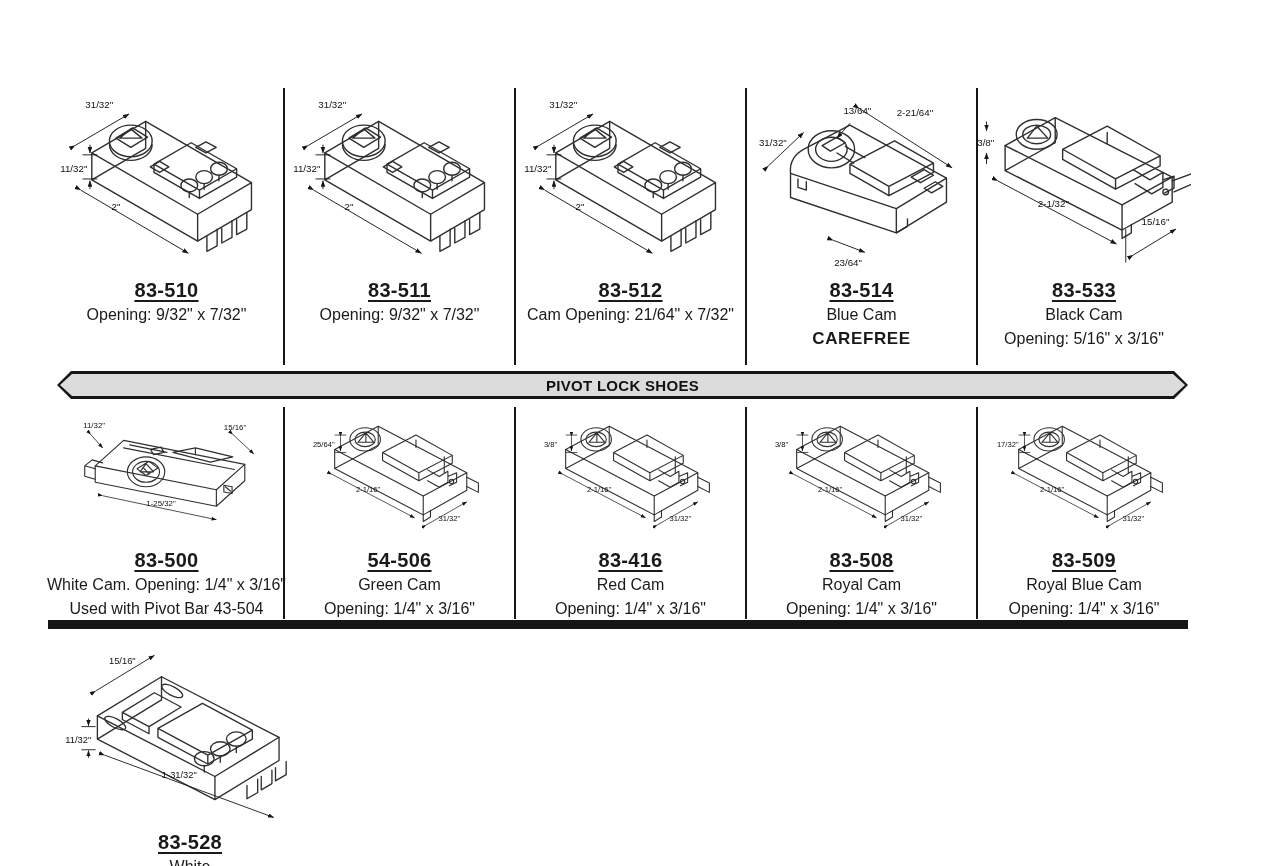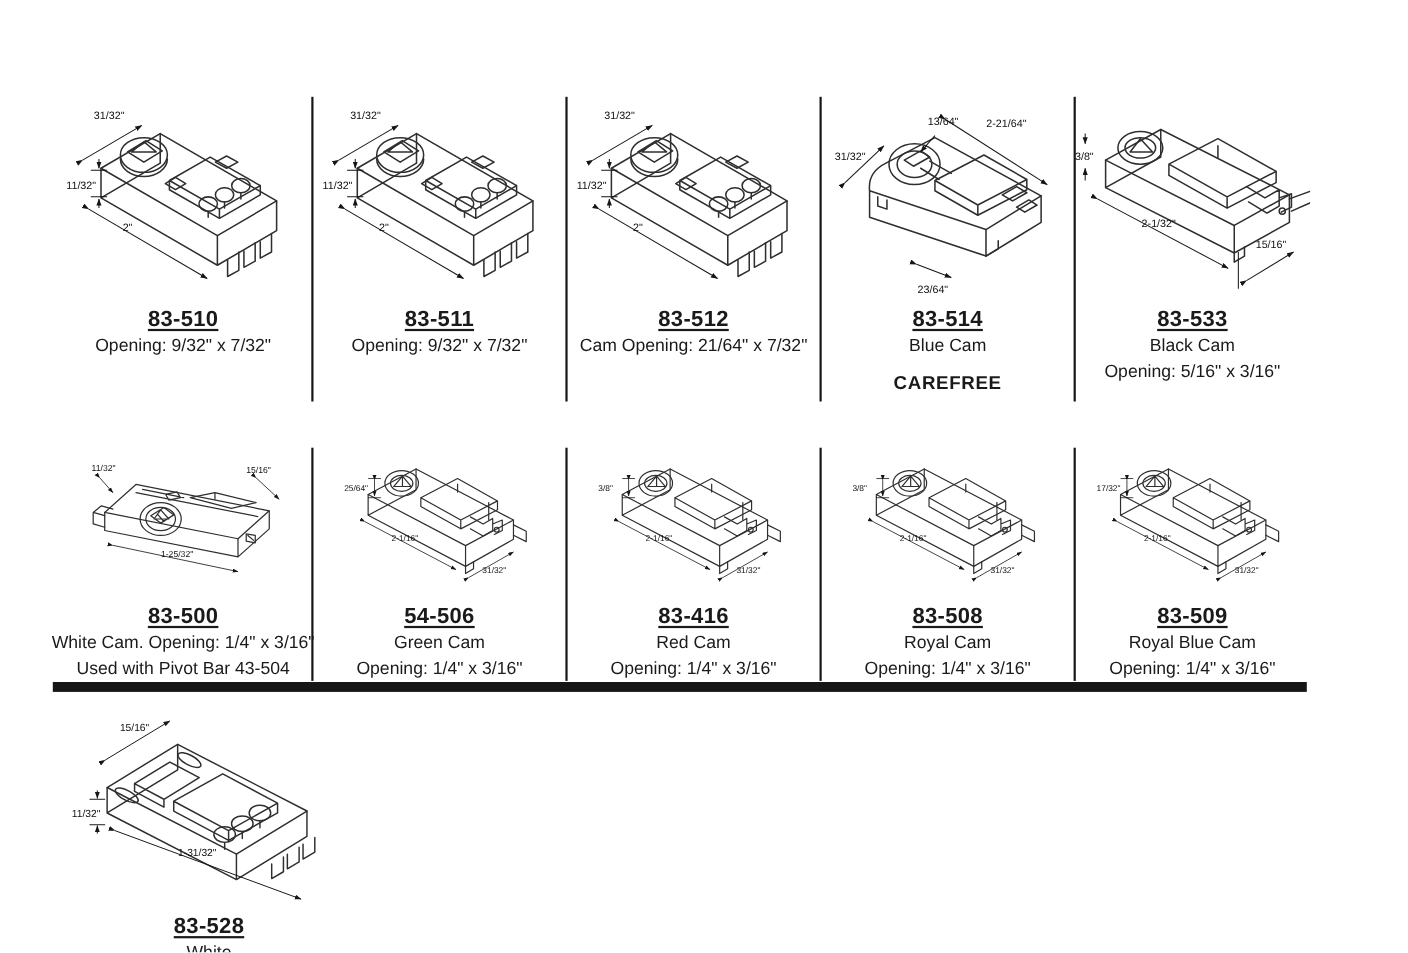--- a/index.html
+++ b/index.html
@@ -13,21 +13,21 @@
   .c3{left:516px;width:229px;}
   .c4{left:747px;width:229px;}
   .c5{left:978px;width:212px;}
   .r3cell{left:50px;top:634px;width:280px;}
   .r1 .draw{width:214px;height:181px;margin-top:0;}
   .r2 .draw{width:212px;height:150px;}
   .r3cell .draw{width:250px;height:187px;}
   .pn{font-size:20px;font-weight:bold;text-decoration:underline;text-underline-offset:3px;margin-top:10px;letter-spacing:.3px;}
   .r2 .pn{margin-top:20px;}
   .pl{font-size:16px;line-height:1.3;margin-top:3px;white-space:nowrap;}
-  .brand{font-weight:800;font-size:17px;letter-spacing:.6px;margin-top:12px;}
+  .brand{font-weight:800;font-size:17px;letter-spacing:.6px;margin-top:2px;}
   .vline{position:absolute;width:2px;background:#161616;}
   .sep{position:absolute;left:48px;top:620px;width:1140px;height:9px;background:#161616;}
   .banner{position:absolute;left:57px;top:371px;width:1131px;height:28px;background:#161616;
           clip-path:polygon(14px 0,calc(100% - 14px) 0,100% 50%,calc(100% - 14px) 100%,14px 100%,0 50%);}
   .banner-inner{position:absolute;inset:3px;background:#dcdcdc;
           clip-path:polygon(12px 0,calc(100% - 12px) 0,100% 50%,calc(100% - 12px) 100%,12px 100%,0 50%);
           display:flex;align-items:center;justify-content:center;}
   .banner-inner span{font-weight:bold;font-size:15px;letter-spacing:.3px;color:#111;}
   .art{fill:none;stroke:#2f2f2f;stroke-width:1.5;stroke-linejoin:round;stroke-linecap:round;}
   .dim{fill:none;stroke:#161616;stroke-width:1;}
@@ -215,20 +215,25 @@
       <use href="#shoeC"></use>
       <text class="dimtext" x="0" y="62">3/8"</text>
       <text class="dimtext tc" x="82" y="128">2-1/32"</text>
       <text class="dimtext tc" x="192" y="148">15/16"</text>
     </svg>
     <div class="pn">83-533</div>
     <div class="pl">Black  Cam</div>
     <div class="pl">Opening: 5/16" x 3/16"</div>
   </div>
 
+  <div class="banner">
+    <div class="banner-inner">
+      <span>PIVOT LOCK SHOES</span>
+    </div>
+  </div>
 
   <div class="cell r2 c1">
     <svg class="draw" viewBox="0 0 240 165">
       <use href="#shoeD"></use>
       <text class="dimtext" x="8" y="30">11/32"</text>
       <text class="dimtext" x="196" y="32">15/16"</text>
       <text class="dimtext tc" x="112" y="134">1-25/32"</text>
     </svg>
     <div class="pn">83-500</div>
     <div class="pl">White Cam. Opening: 1/4" x 3/16"</div>

